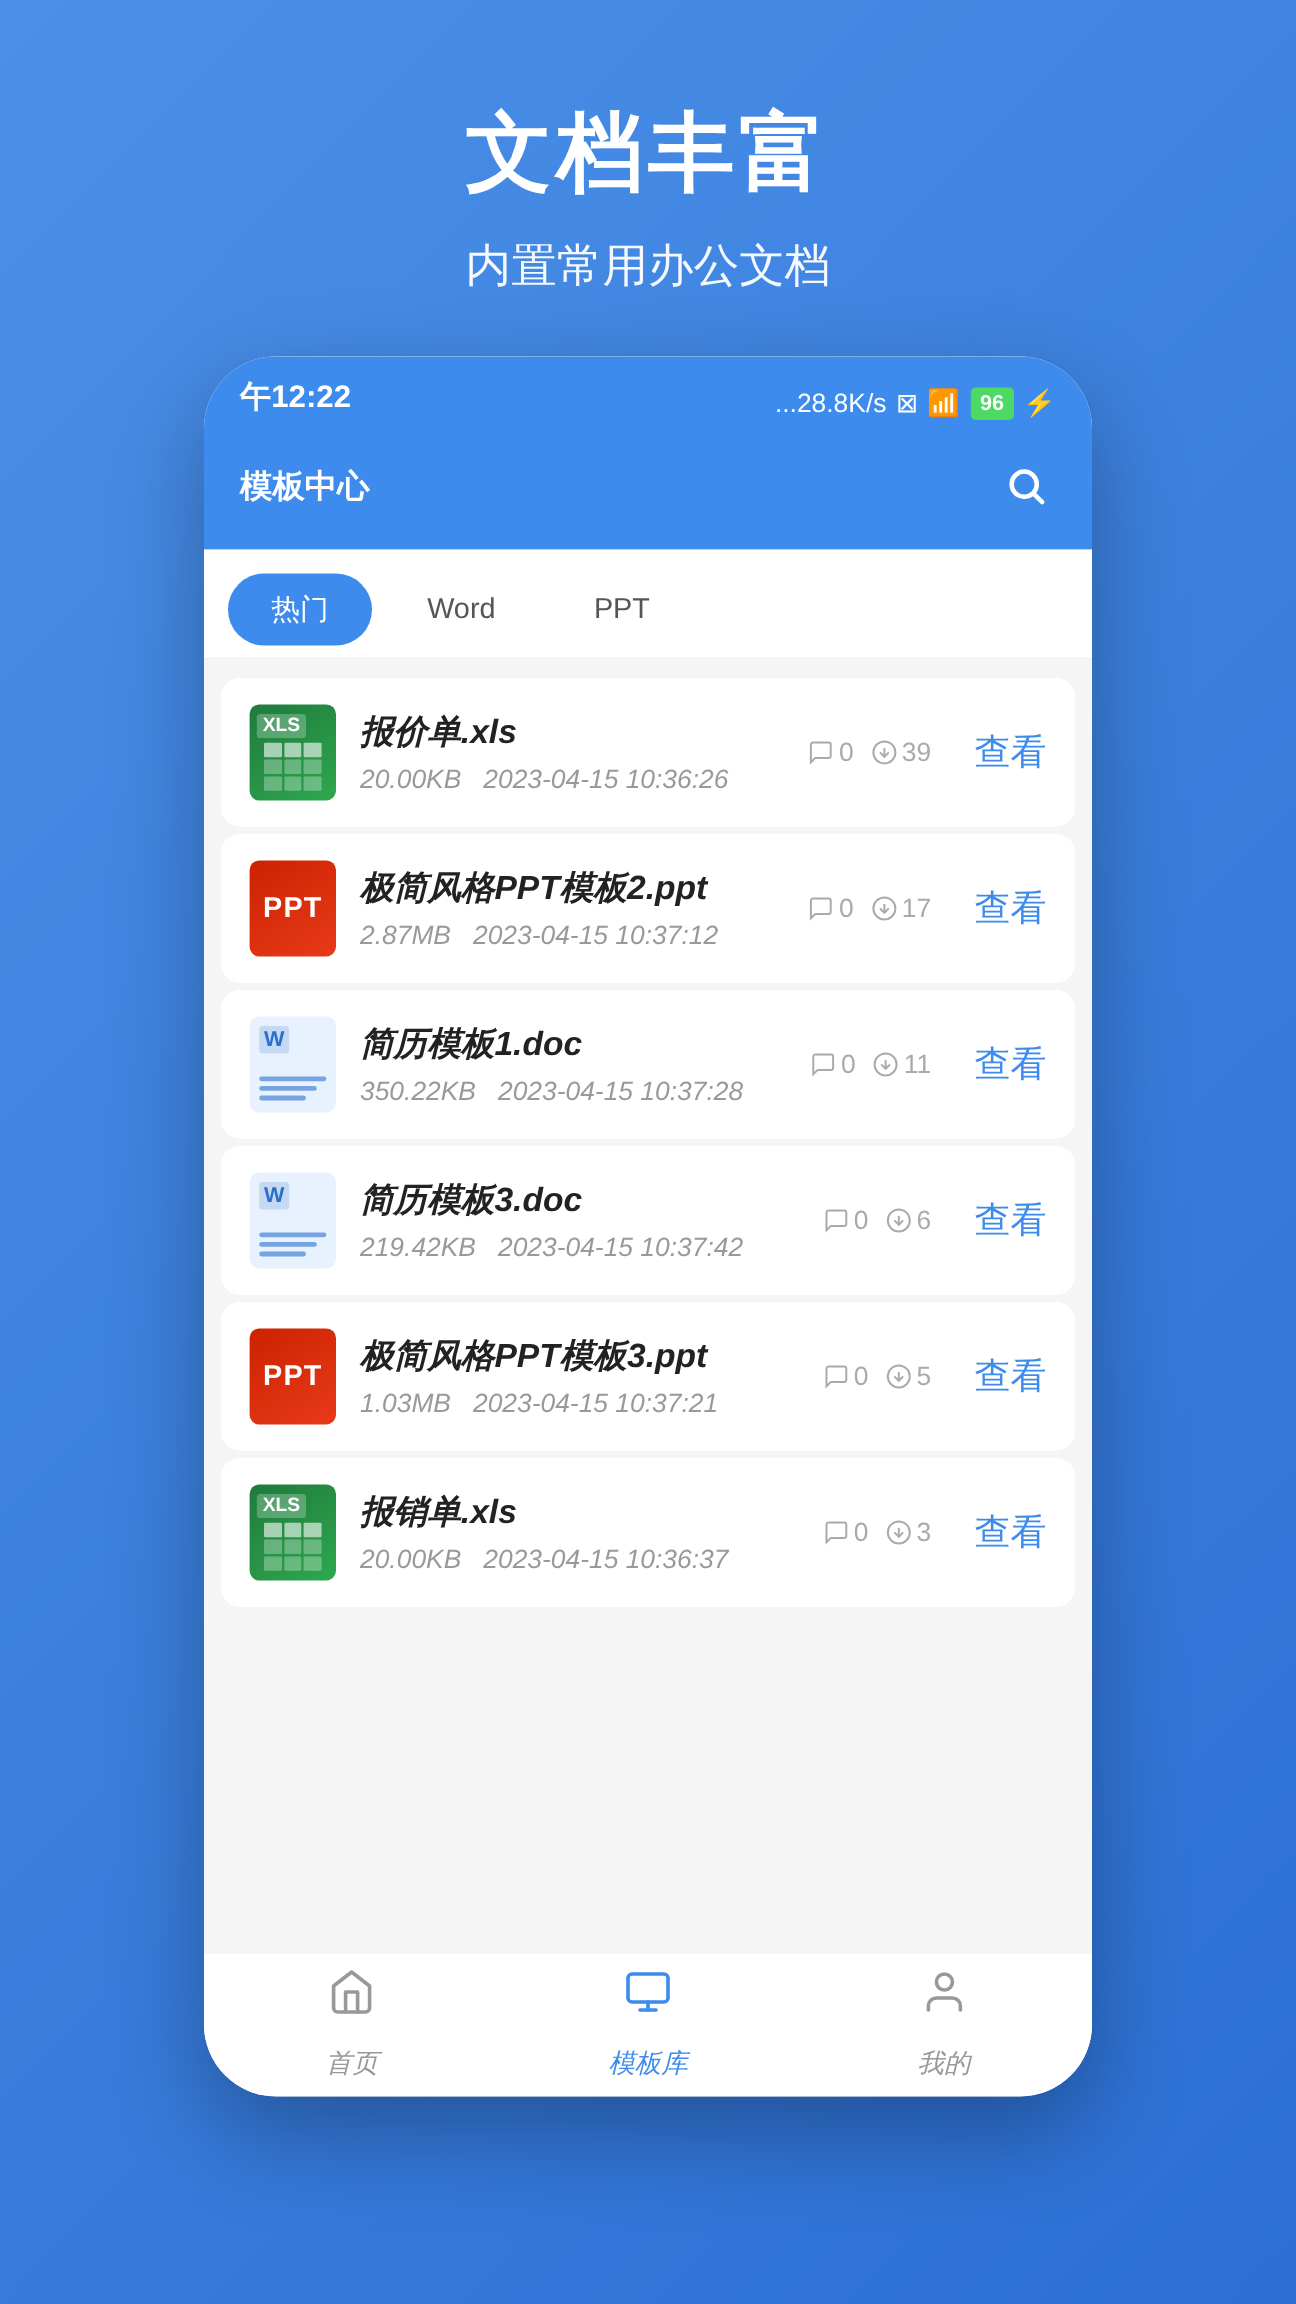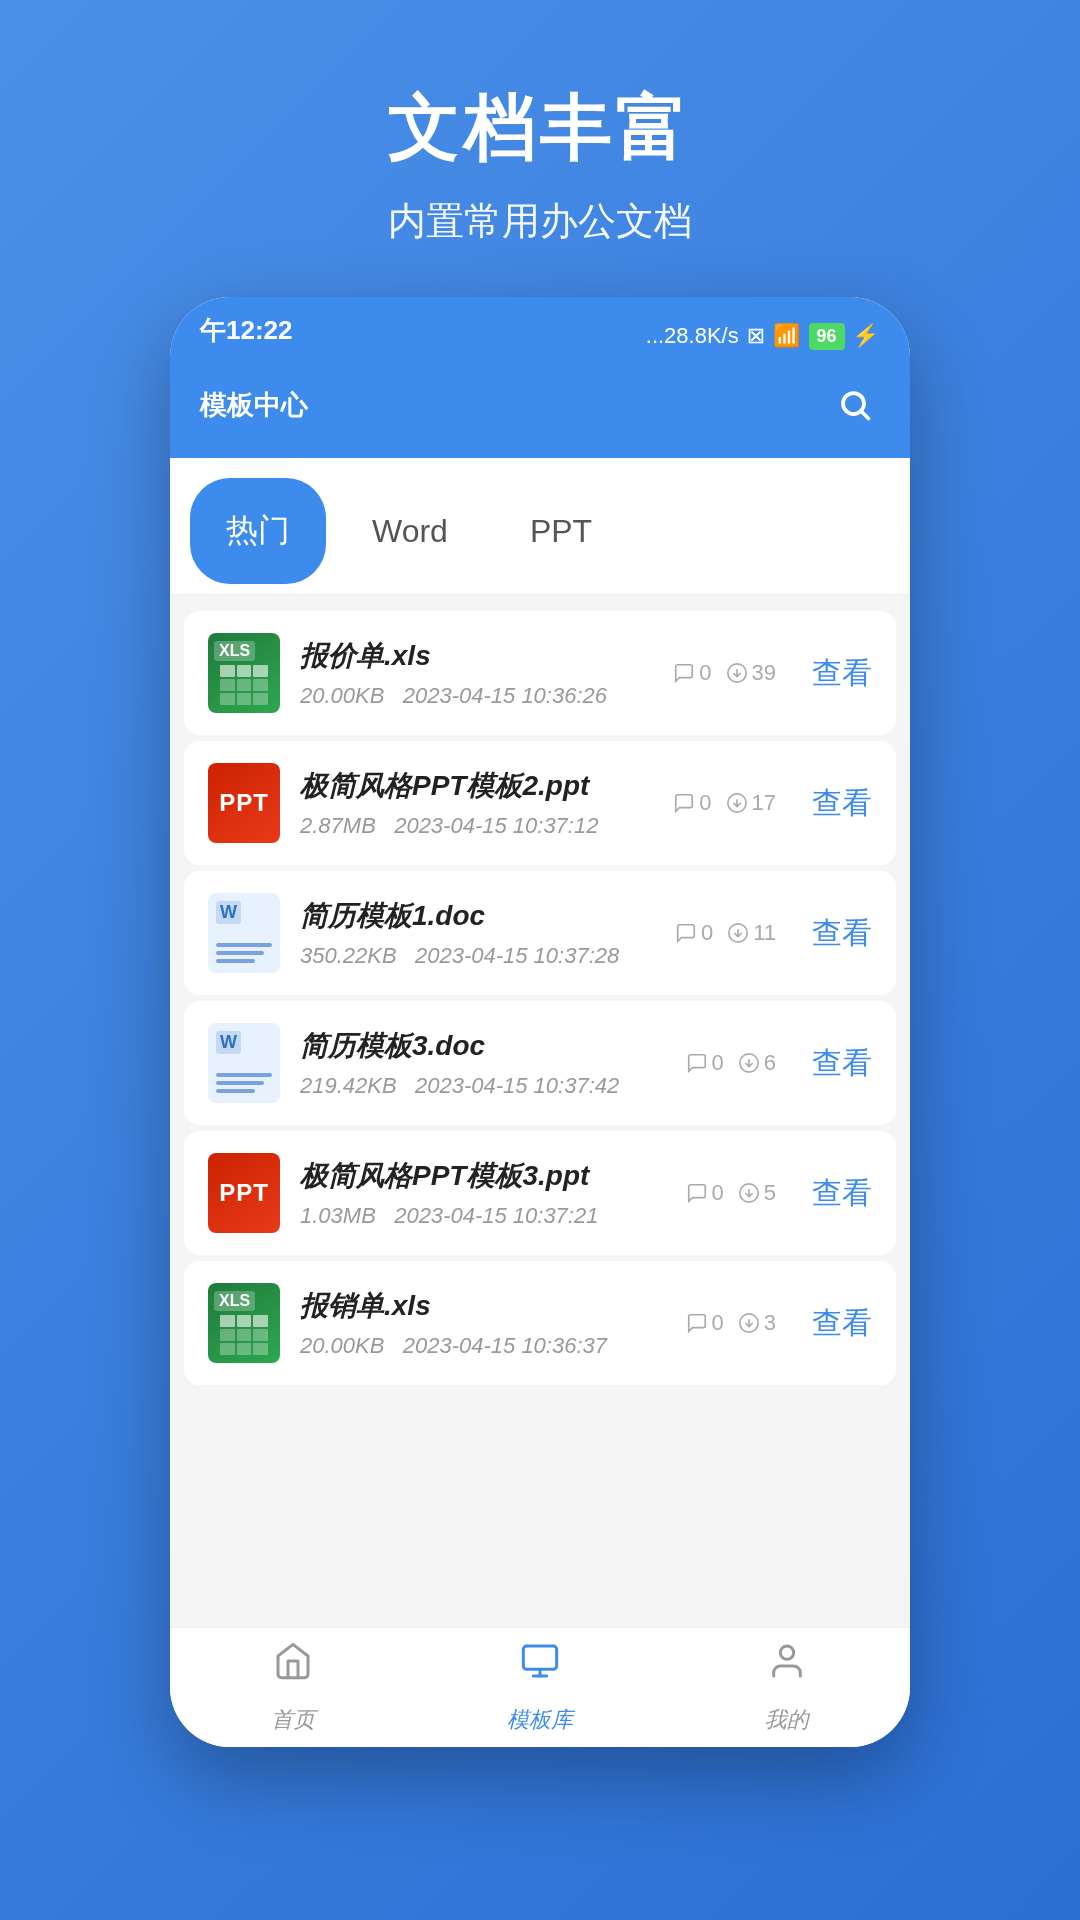--- a/index.html
+++ b/index.html
@@ -98,23 +98,23 @@
     
     .tabs-container {
       background: white;
       display: flex;
       padding: 20px 20px 10px 20px;
       gap: 10px;
       align-items: center;
       border-bottom: 1px solid #eee;
     }
     .tab-item {
-      padding: 31px 36px;
+      padding: 14px 36px;
       border-radius: 40px;
-      font-size: 32px;
+      font-size: 24px;
       cursor: pointer;
       color: #555;
       font-weight: 500;
     }
     .tab-item.active {
       background: #3d8bec;
       color: white;
     }
 
     

